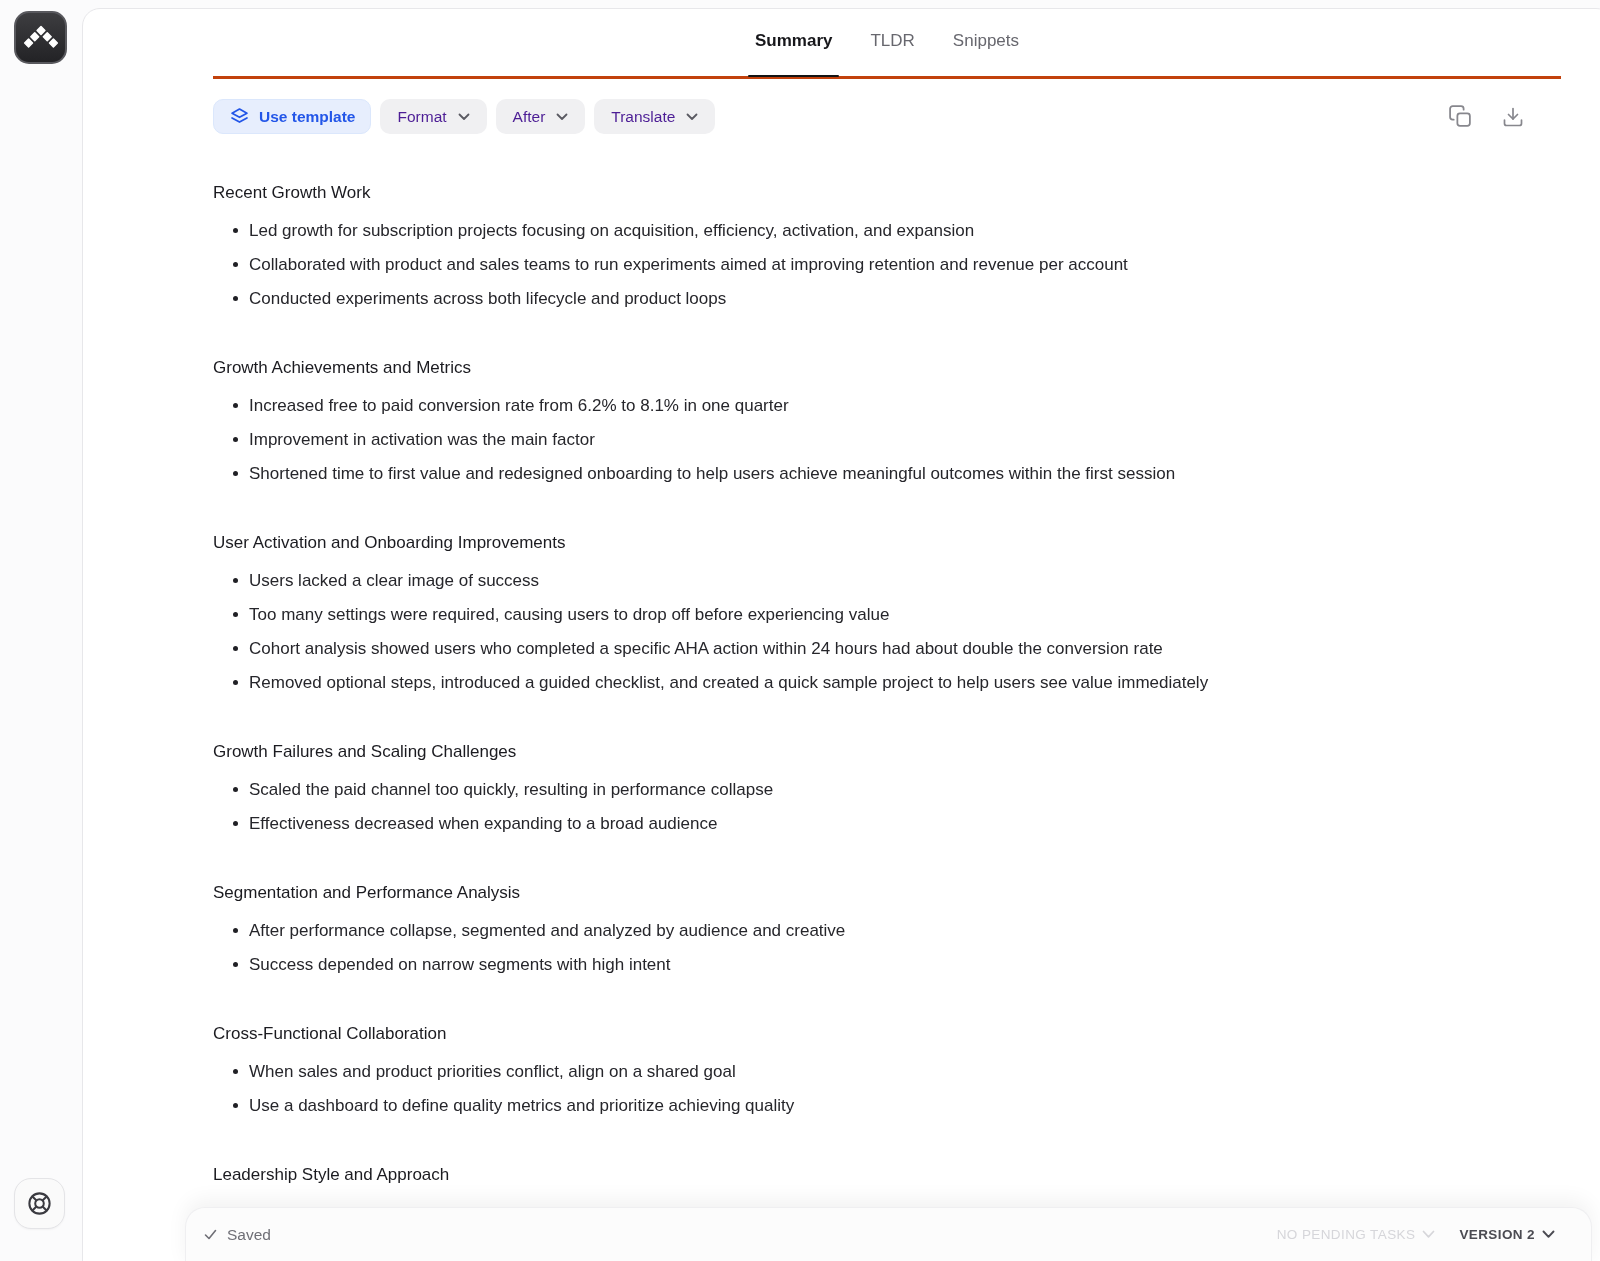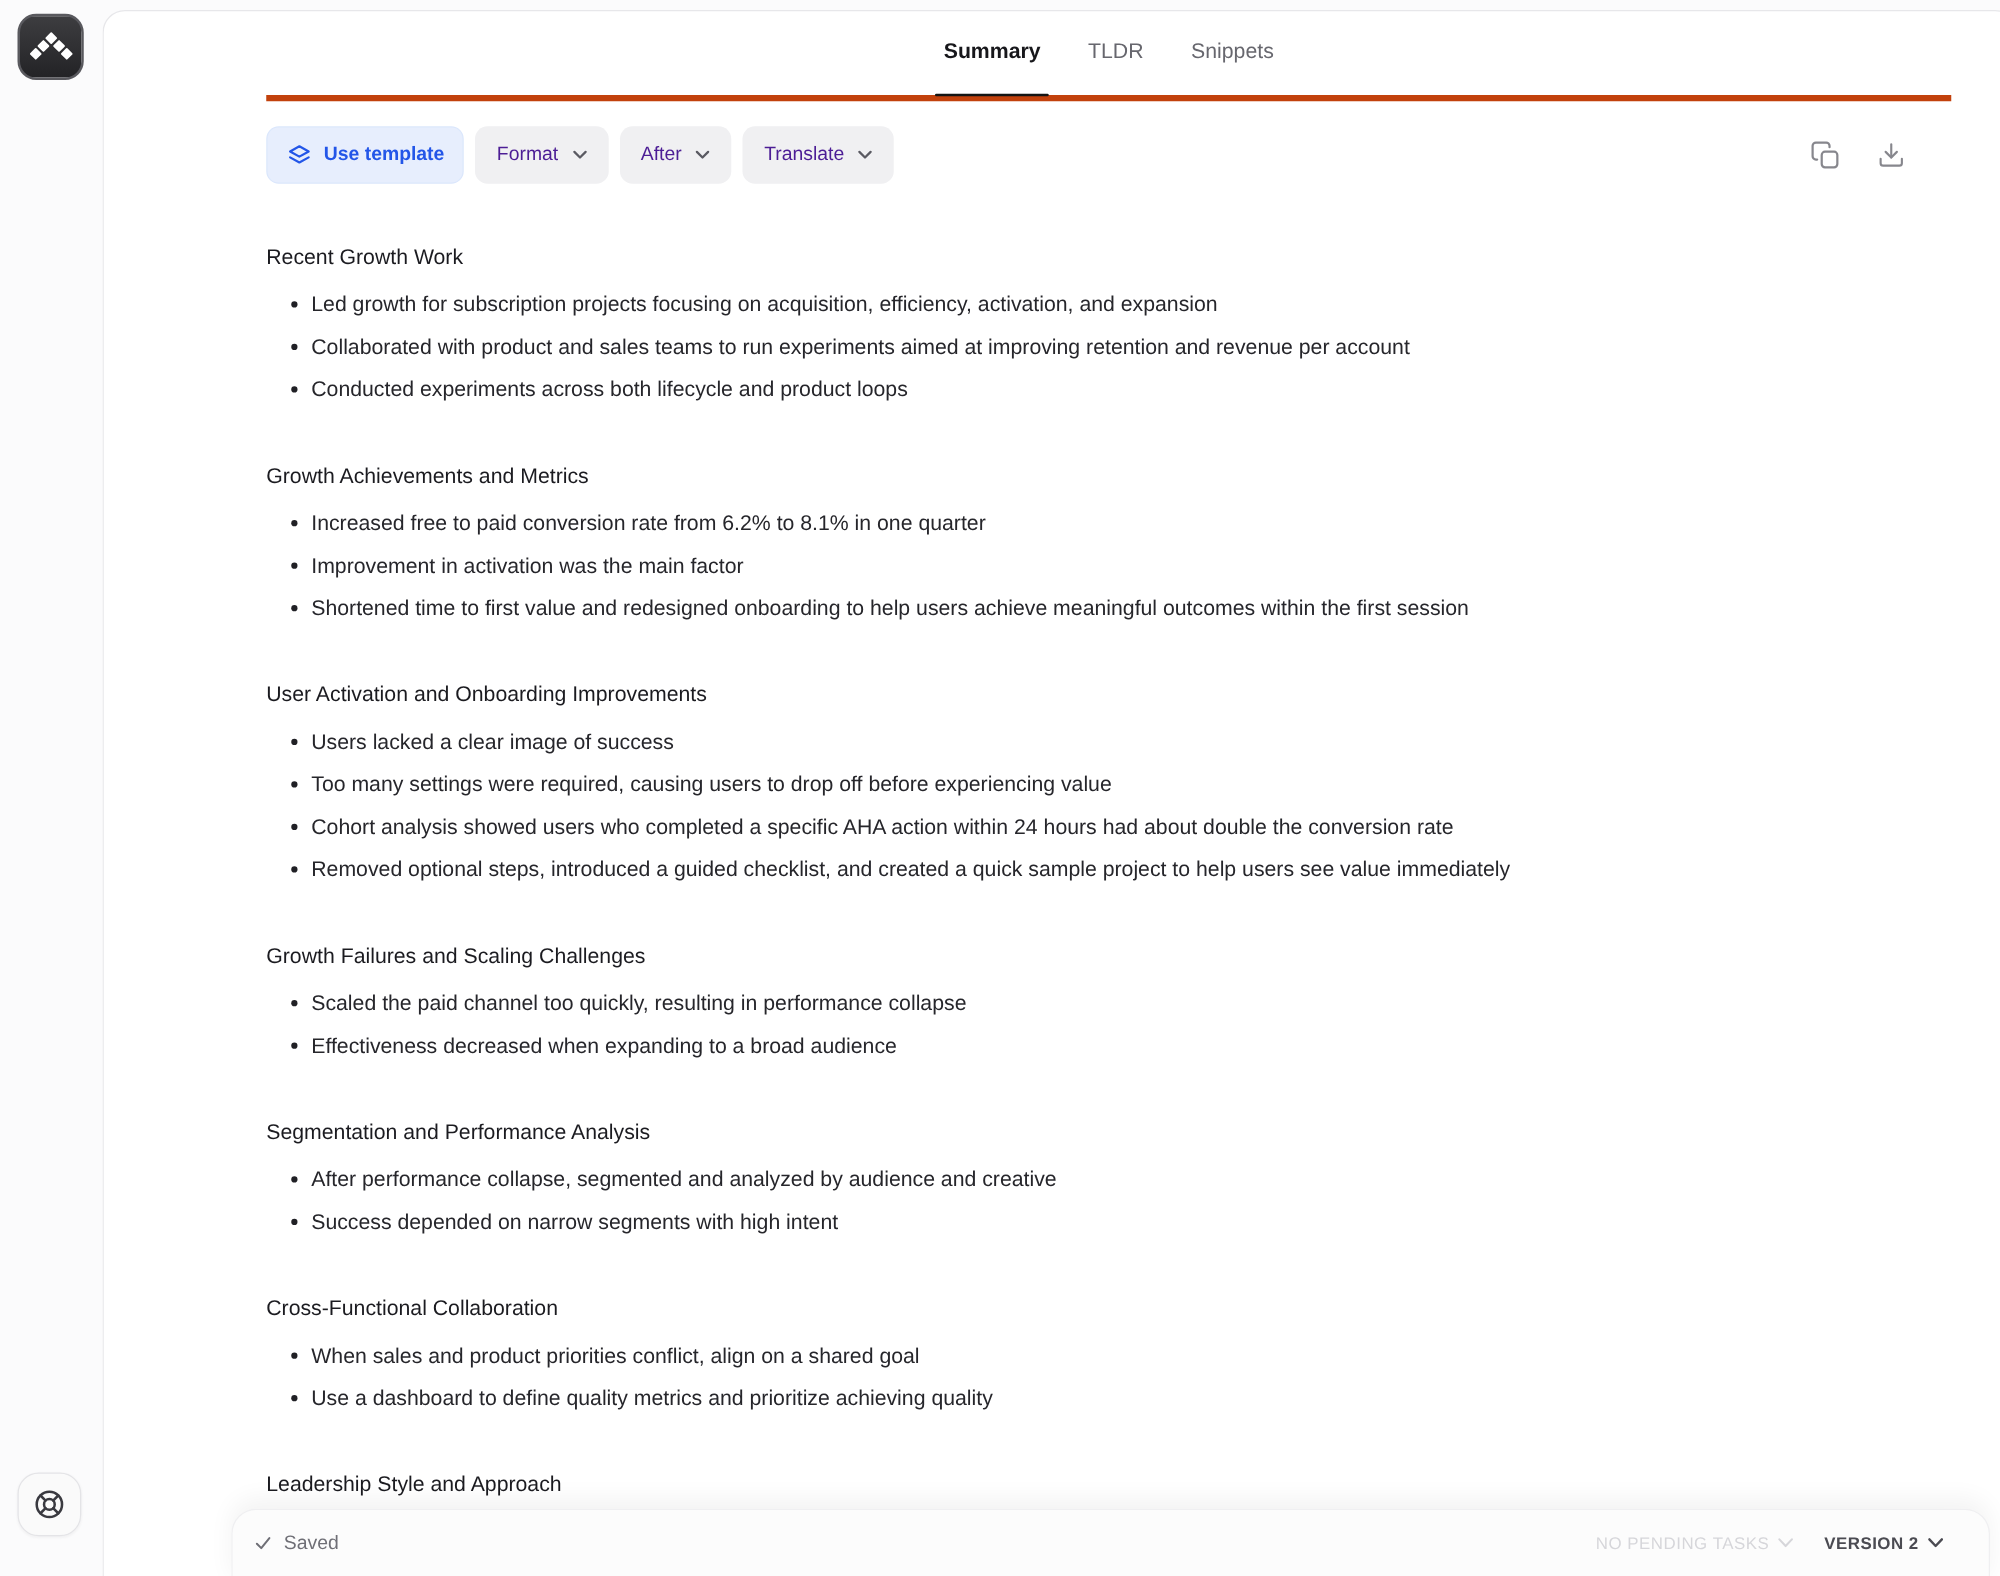--- a/index.html
+++ b/index.html
@@ -37,42 +37,42 @@
     position: absolute; left: 82px; top: 8px; right: -14px; bottom: -24px;
     background: #ffffff;
     border: 1px solid #e7e7ea;
     border-radius: 18px;
   }
   .card-inner { margin: 0 52px 0 130px; }
 
   
   .tabbar {
     display: flex; justify-content: center; align-items: flex-end;
-    border-bottom: 5px solid #c2410c;
+    border-bottom: 3px solid #c2410c;
     padding-top: 21px;
   }
   .tab {
     position: relative;
     font-size: 17px; line-height: 22px;
     color: #67676e;
     padding: 0 7px 24px;
     margin: 0 12px;
     cursor: pointer;
     background: none; border: none; font-family: inherit;
   }
   .tab.active { color: #17171b; font-weight: 600; }
   .tab.active::after {
     content: ""; position: absolute; left: 0; right: 0; bottom: -1px;
     height: 2.5px; background: #141414; border-radius: 1px;
   }
 
   
   .toolbar { display: flex; align-items: center; margin-top: 20px; }
   .btn {
-    height: 46px; border: none; border-radius: 10px;
+    height: 35px; border: none; border-radius: 10px;
     display: inline-flex; align-items: center; gap: 9px;
     padding: 0 17px; font-size: 15.5px; font-family: inherit;
     cursor: pointer;
   }
   .btn-template {
     background: #e7eefd; color: #2356e8; font-weight: 600;
     border: 1px solid #dbe7fc; padding: 0 15px;
   }
   .btn-gray { background: #f0f0f2; color: #4c1d95; font-weight: 500; margin-left: 9px; gap: 11px; }
   .toolbar-icons { margin-left: auto; margin-right: 36px; display: flex; align-items: center; gap: 28px; }

